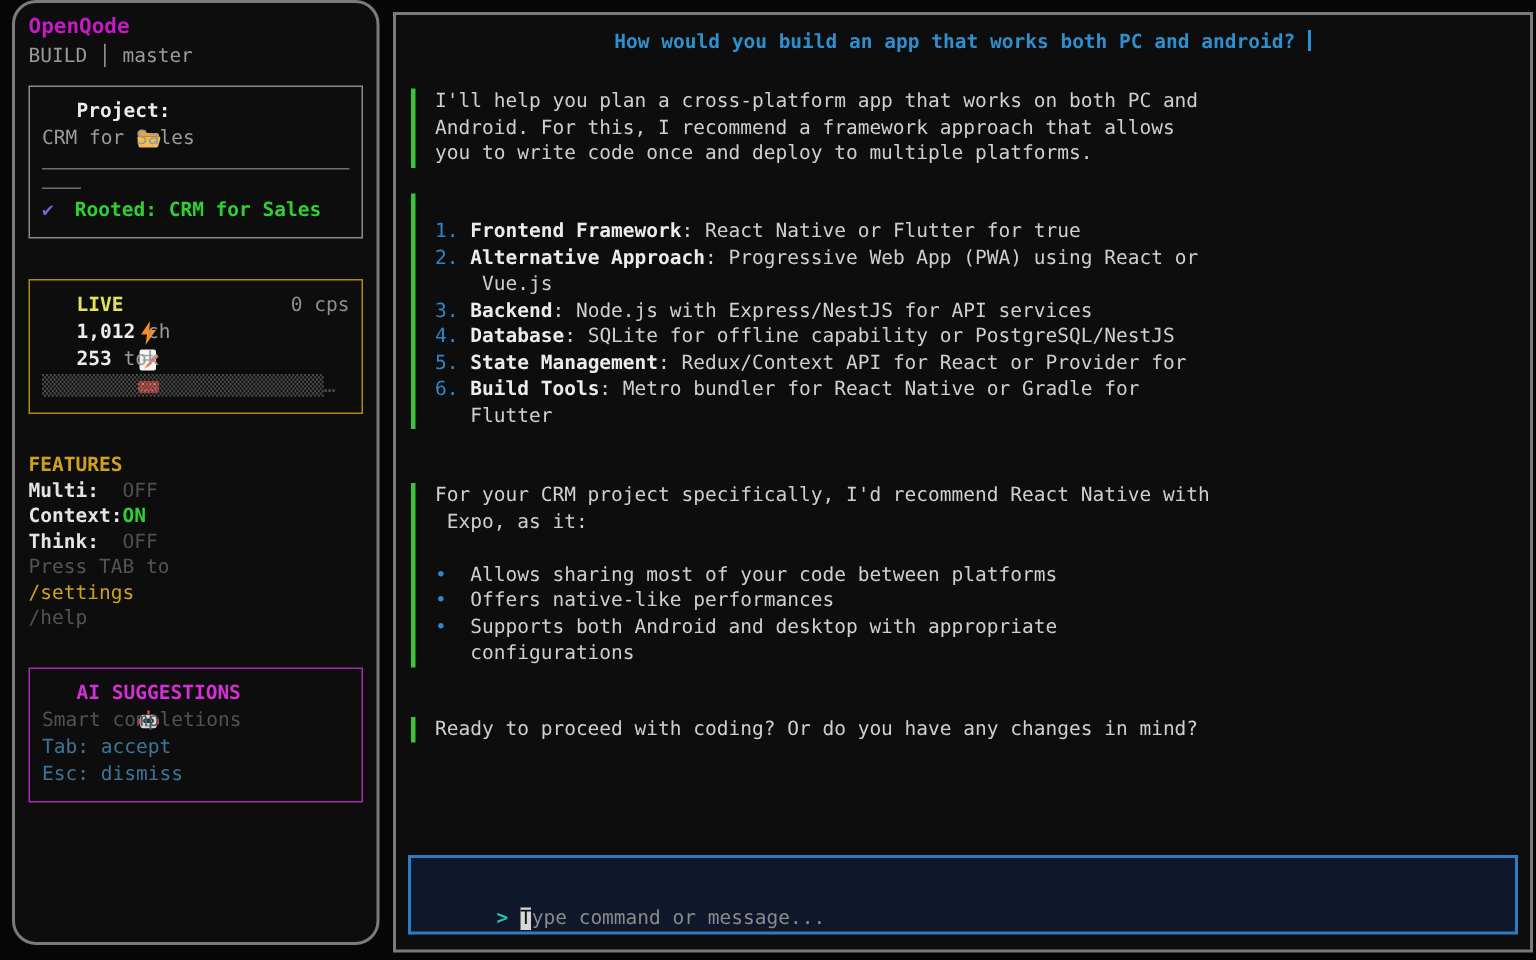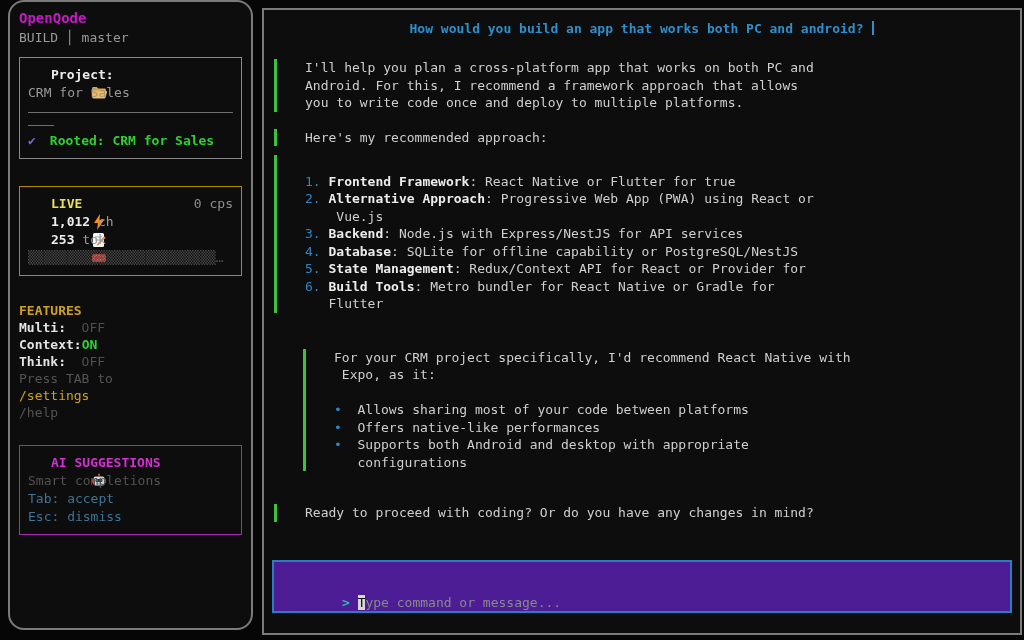--- a/index.html
+++ b/index.html
@@ -43,31 +43,31 @@
 
   #ai-box { border-color:#a82bb8; margin-top:24px; }
   .ai-title { color:#d430d4; font-weight:bold; }
   .ai-sub { color:#525252; line-height:18px; }
   .shortcut { color:#3e7496; line-height:18px; }
 
   
   .chat-header { text-align:center; color:#2f8fcc; font-weight:bold; line-height:18px; margin-top:4px; margin-bottom:21px; white-space:pre; }
   .header-caret { display:inline-block; width:2px; height:14px; background:#2f8fcc; margin-left:9px; vertical-align:-2px; }
 
-  .block { border-left:3px solid #3cc23c; padding-left:28px; }
+  .block { border-left:3px solid #3cc23c; padding-left:13px; }
   .block .line { white-space:pre; line-height:17.5px; min-height:17.5px; }
   .seg-t { color:#cfcfcf; }
   .seg-b { color:#ececec; font-weight:bold; }
   .seg-n { color:#2e86c8; }
   .mb1 { margin-bottom:17px; }
   .mb2 { margin-bottom:9px; }
   .mb3 { margin-bottom:36px; }
-  .mb4 { margin-bottom:33px;margin-left:29px; }
-
-  #input-box { position:absolute; left:8px; right:8px; bottom:20px; height:53px; border:2px solid #2b7cc0; background:#4c1d95; padding:14px 21px; }
+  .mb4 { margin-bottom:33px; }
+
+  #input-box { position:absolute; left:8px; right:8px; bottom:10px; height:53px; border:2px solid #2b7cc0; background:#0f172a; padding:14px 10px; }
   .prompt-line { white-space:pre; line-height:18px; }
   .prompt-char { color:#2fbdb3; font-weight:bold; }
   .cursor-block { background:#d6d6d6; color:#141414; }
   .placeholder { color:#8a8a8a; }
 </style>
 </head>
 <body>
 
 <div id="left-panel" class="panel">
   <div class="app-title">OpenQode</div>
@@ -166,23 +166,20 @@
 </div>
 
 <div id="right-panel" class="panel">
   <div class="chat-header"><span>How would you build an app that works both PC and android?</span><span class="header-caret"></span></div>
 
   <div id="chat-blocks">
       <div class="block mb1">
         <div class="line"><span class="seg-t">I'll help you plan a cross-platform app that works on both PC and</span></div>
         <div class="line"><span class="seg-t">Android. For this, I recommend a framework approach that allows</span></div>
         <div class="line"><span class="seg-t">you to write code once and deploy to multiple platforms.</span></div>
-      </div>
-      <div class="block mb2">
-        <div class="line"><span class="seg-t">Here's my recommended approach:</span></div>
       </div>
       <div class="block mb3">
         <div class="line">&nbsp;</div>
         <div class="line"><span class="seg-n">1. </span><span class="seg-b">Frontend Framework</span><span class="seg-t">: React Native or Flutter for true</span></div>
         <div class="line"><span class="seg-n">2. </span><span class="seg-b">Alternative Approach</span><span class="seg-t">: Progressive Web App (PWA) using React or</span></div>
         <div class="line"><span class="seg-t">    Vue.js</span></div>
         <div class="line"><span class="seg-n">3. </span><span class="seg-b">Backend</span><span class="seg-t">: Node.js with Express/NestJS for API services</span></div>
         <div class="line"><span class="seg-n">4. </span><span class="seg-b">Database</span><span class="seg-t">: SQLite for offline capability or PostgreSQL/NestJS</span></div>
         <div class="line"><span class="seg-n">5. </span><span class="seg-b">State Management</span><span class="seg-t">: Redux/Context API for React or Provider for</span></div>
         <div class="line"><span class="seg-n">6. </span><span class="seg-b">Build Tools</span><span class="seg-t">: Metro bundler for React Native or Gradle for</span></div>

